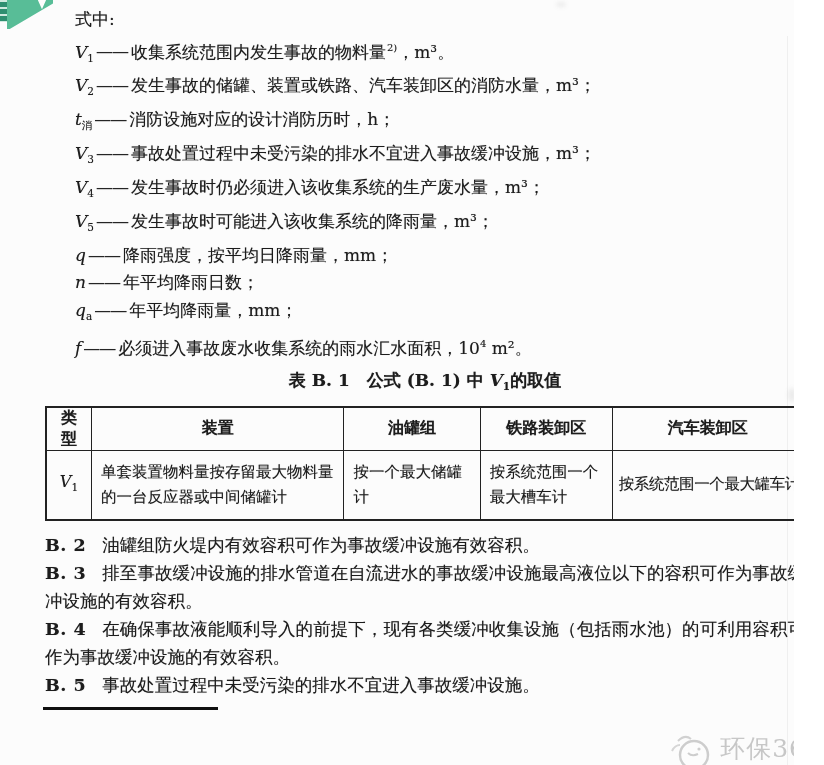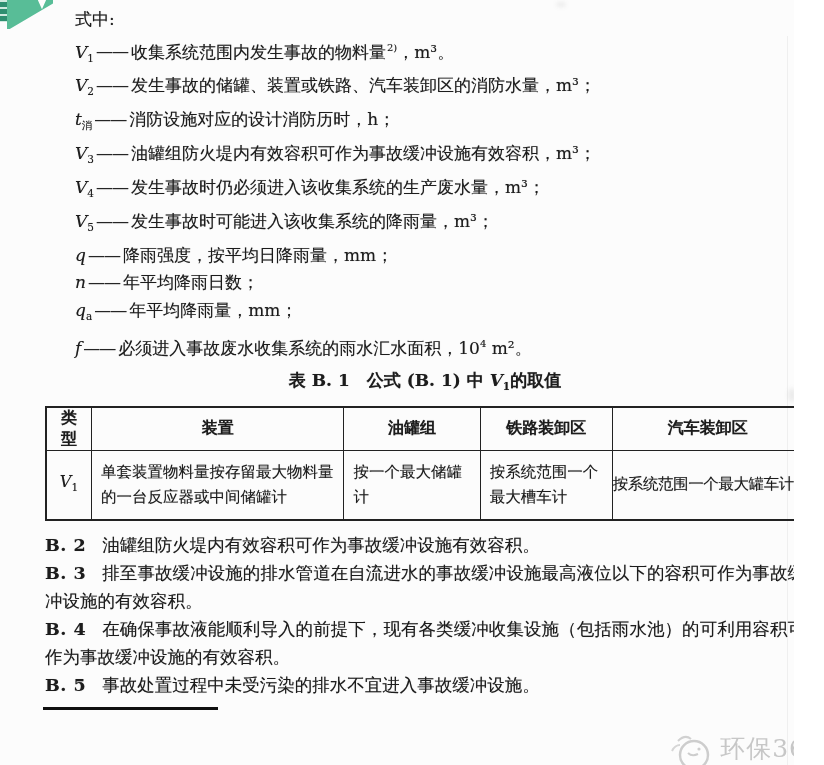--- a/index.html
+++ b/index.html
@@ -26,21 +26,21 @@
   .note{margin-left:1px;}
   .ref{font-size:17px;line-height:27.5px;}
   .tbl-title{font-weight:bold;text-align:center;font-size:17px;line-height:26px;margin-top:4px;}
   table{width:100%;border-collapse:collapse;table-layout:fixed;margin-top:7px;
     border:2.5px solid #222;font-size:15.5px;}
   col.c0{width:6%;}col.c1{width:33.3%;}col.c2{width:18%;}col.c3{width:17.4%;}col.c4{width:25.3%;}
   th,td{border:1.5px solid #222;}
   th{font-weight:bold;height:34px;font-size:16px;text-align:center;padding:0 8px;}
   td{height:56px;vertical-align:middle;line-height:25px;padding:6px 9px;}
   td.type-cell{text-align:center;font-size:16px;padding:0;}
-  td.c-cell-4{white-space:nowrap;letter-spacing:-0.4px;padding:3px 0;}
+  td.c-cell-4{white-space:nowrap;letter-spacing:-0.4px;padding:3px 6px;}
   .paras{margin-top:10px;}
   .para{font-size:17.5px;line-height:28px;text-align:justify;}
   .pnum{margin-right:16px;letter-spacing:0.5px;}
   .fn-sep{width:175px;border-top:3px solid #101010;margin:8px 0 0 -2px;}
   
   .watermark{position:absolute;right:-12px;bottom:0;display:flex;align-items:center;
     color:#c2c2c2;text-shadow:none;z-index:5;opacity:.9;}
   .wm-text{font-size:25px;letter-spacing:1px;}
   .wm-logo{margin-right:4px;margin-bottom:-8px;}
   
@@ -60,21 +60,21 @@
   <div class="edge-line"></div>
 
   <div class="content">
 
     <div class="def-line indent">式中:</div>
 
     <div class="indent">
         <div class="def-line"><i>V</i><sub>1</sub><span class="dash">——</span><span>收集系统范围内发生事故的物料量</span><sup class="note">2)</sup><span>，m³。</span></div>
         <div class="def-line"><i>V</i><sub>2</sub><span class="dash">——</span><span>发生事故的储罐、装置或铁路、汽车装卸区的消防水量</span><span>，m³；</span></div>
         <div class="def-line"><i>t</i><sub>消</sub><span class="dash">——</span><span>消防设施对应的设计消防历时</span><span>，h；</span></div>
-        <div class="def-line"><i>V</i><sub>3</sub><span class="dash">——</span><span>油罐组防火堤内有效容积可作为事故缓冲设施有效容积</span><span>，m³；</span></div>
+        <div class="def-line"><i>V</i><sub>3</sub><span class="dash">——</span><span>事故处置过程中未受污染的排水不宜进入事故缓冲设施</span><span>，m³；</span></div>
         <div class="def-line"><i>V</i><sub>4</sub><span class="dash">——</span><span>发生事故时仍必须进入该收集系统的生产废水量</span><span>，m³；</span></div>
         <div class="def-line"><i>V</i><sub>5</sub><span class="dash">——</span><span>发生事故时可能进入该收集系统的降雨量</span><span>，m³；</span></div>
         <div class="def-line"><i>q</i><span class="dash">——</span><span>降雨强度，按平均日降雨量</span><span>，mm；</span></div>
         <div class="def-line"><i>n</i><span class="dash">——</span><span>年平均降雨日数</span><span>；</span></div>
         <div class="def-line"><i>q</i><sub>a</sub><span class="dash">——</span><span>年平均降雨量</span><span>，mm；</span></div>
         <div class="def-line"><i>f</i><span class="dash">——</span><span>必须进入事故废水收集系统的雨水汇水面积</span><span>，10</span><sup>4</sup><span> m²。</span></div>
       </div>
 
 
     <div>

